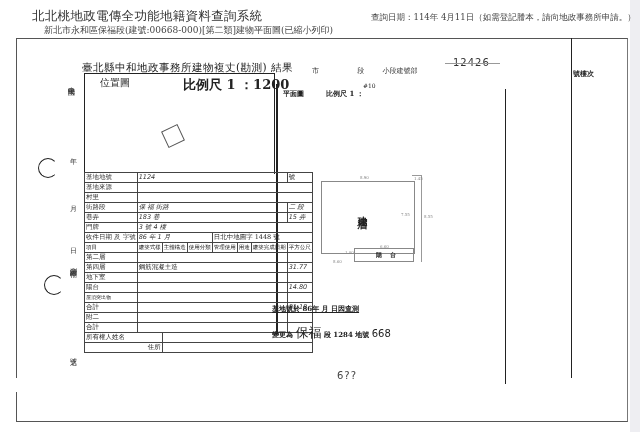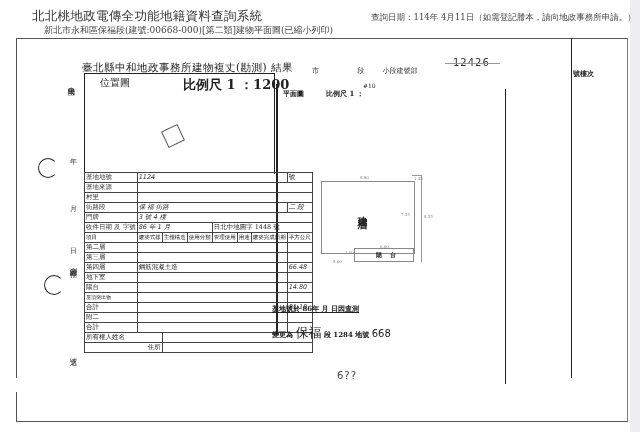--- a/index.html
+++ b/index.html
@@ -91,20 +91,25 @@
   <tr>
     <td class="lbl">村里</td>
     <td colspan="7"></td>
   </tr>
   <tr>
     <td class="lbl">街路段</td>
     <td colspan="6" class="hand">保 福 街路</td>
     <td class="hand">二 段</td>
   </tr>
   <tr>
+    <td class="lbl">巷弄</td>
+    <td colspan="6" class="hand">183 巷</td>
+    <td class="hand">15 弄</td>
+  </tr>
+  <tr>
     <td class="lbl">門牌</td>
     <td colspan="7" class="hand">3 號 4 樓</td>
   </tr>
   <tr>
     <td class="lbl">收件日期 及 字號</td>
     <td colspan="3" class="hand">86 年 1 月</td>
     <td colspan="4">日北中地圖字 1448 號</td>
   </tr>
   <tr style="font-size:5.5px;">
     <td>項目</td>
@@ -115,28 +120,23 @@
     <td>用途</td>
     <td>建築完成日期</td>
     <td>平方公尺</td>
   </tr>
   <tr>
         <td>第二層</td>
         <td colspan="6"></td>
         <td></td>
       </tr>
   <tr>
-        <td>第三層</td>
-        <td colspan="6"></td>
-        <td></td>
-      </tr>
-  <tr>
         <td>第四層</td>
         <td colspan="6">鋼筋混凝土造</td>
-        <td class="hand">66.48</td>
+        <td class="hand">31.77</td>
       </tr>
   <tr>
         <td>地下室</td>
         <td colspan="6"></td>
         <td></td>
       </tr>
   <tr>
         <td>陽台</td>
         <td colspan="6"></td>
         <td class="hand">14.80</td>

